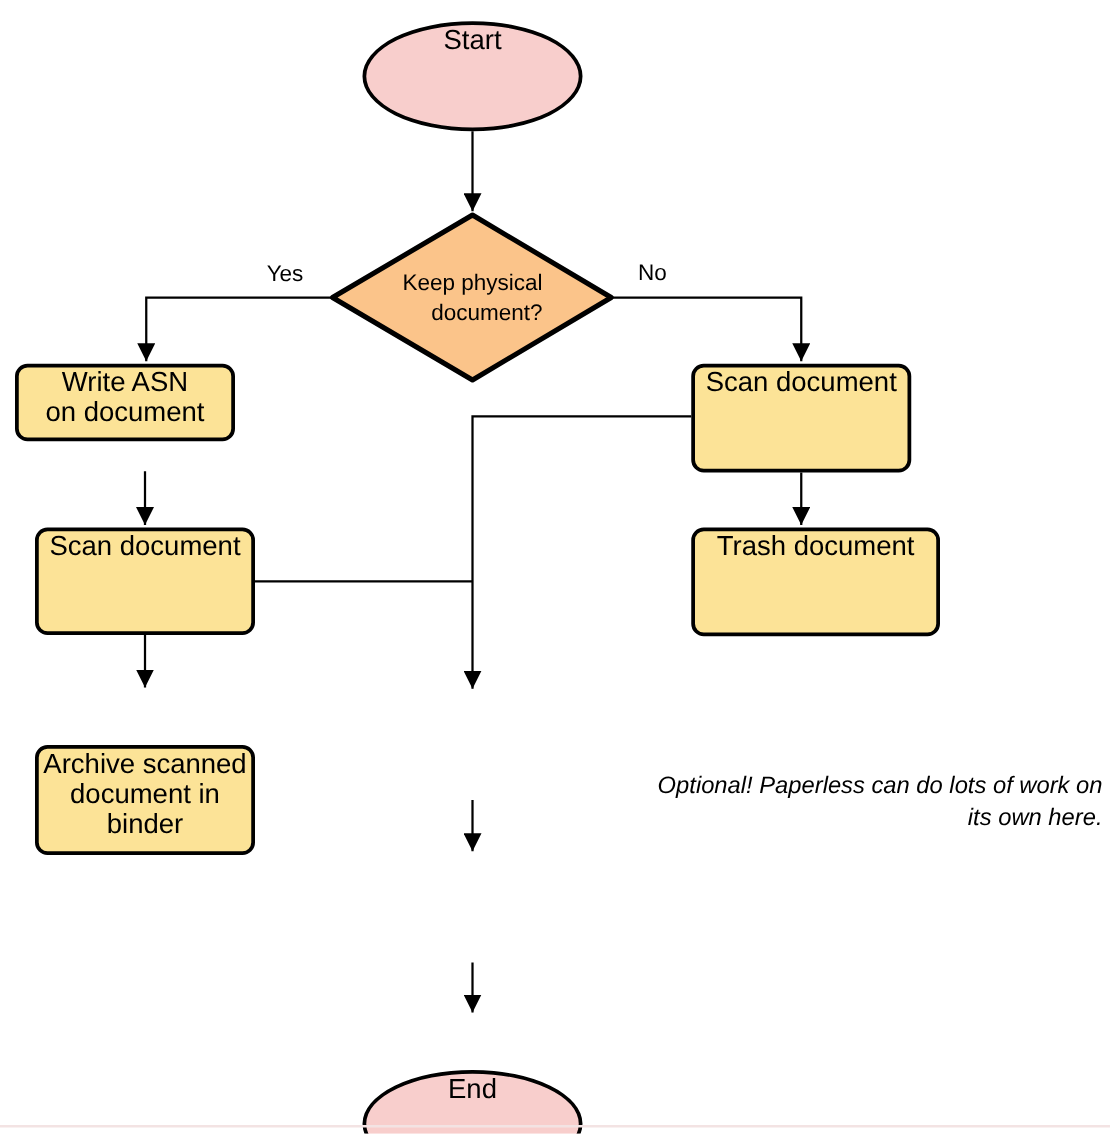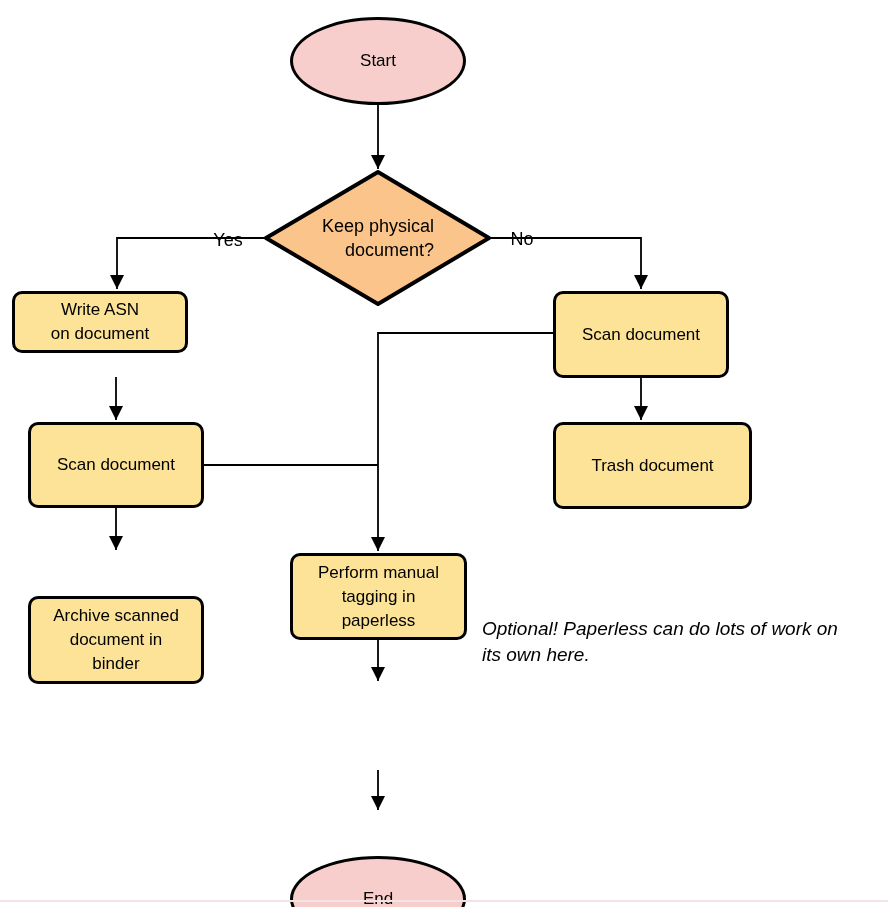--- a/index.html
+++ b/index.html
@@ -29,24 +29,23 @@
   .diamond {
     fill: var(--decision-fill, #fbc48a);
     stroke: var(--stroke, #000000);
     stroke-width: 4;
     stroke-linejoin: round;
   }
   .node {
     position: absolute;
     box-sizing: border-box;
     display: flex;
-    align-items: center;
     justify-content: center;
     text-align: center;
-    font-size: 17px;
+    font-size: 22px;
     line-height: 24px;
     white-space: pre-line;
     border: 3px solid var(--stroke, #000000);
   }
   .process {
     background: var(--process-fill, #fce397);
     border-radius: 10px;
   }
   .terminator {
     background: var(--terminator-fill, #f8cecc);
@@ -60,21 +59,20 @@
     justify-content: center;
     text-align: right;
     font-size: 18px;
     line-height: 24px;
     white-space: pre-line;
   }
   .edge-label {
     position: absolute;
     font-size: 18px;
     text-align: center;
-    margin-top: 21px;
   }
   .annotation {
     position: absolute;
     font-size: 19px;
     line-height: 26px;
     font-style: italic;
     white-space: pre-line;
     text-align: left;
   }
   .bottom-rule {
@@ -153,27 +151,22 @@
   </div>
 
   <div class="node process" style="left:553px; top:291px; width:176px; height:87px;">
     <span>Scan document</span>
   </div>
 
   <div class="node process" style="left:553px; top:422px; width:199px; height:87px;">
     <span>Trash document</span>
   </div>
 
-  <div class="node process" style="left:290px; top:553px; width:177px; height:87px;">
-    <span>Perform manual
-tagging in
-paperless</span>
-  </div>
 
-  <div class="annotation" style="left:482px; top:590px; width:400px;">
+  <div class="annotation" style="left:482px; top:590px; width:400px;text-align:right;">
     <span>Optional! Paperless can do lots of work on
 its own here.</span>
   </div>
 
 
   <div class="node terminator" style="left:290px; top:856px; width:176px; height:86px;">
     <span>End</span>
   </div>
 
   <div class="bottom-rule"></div>

